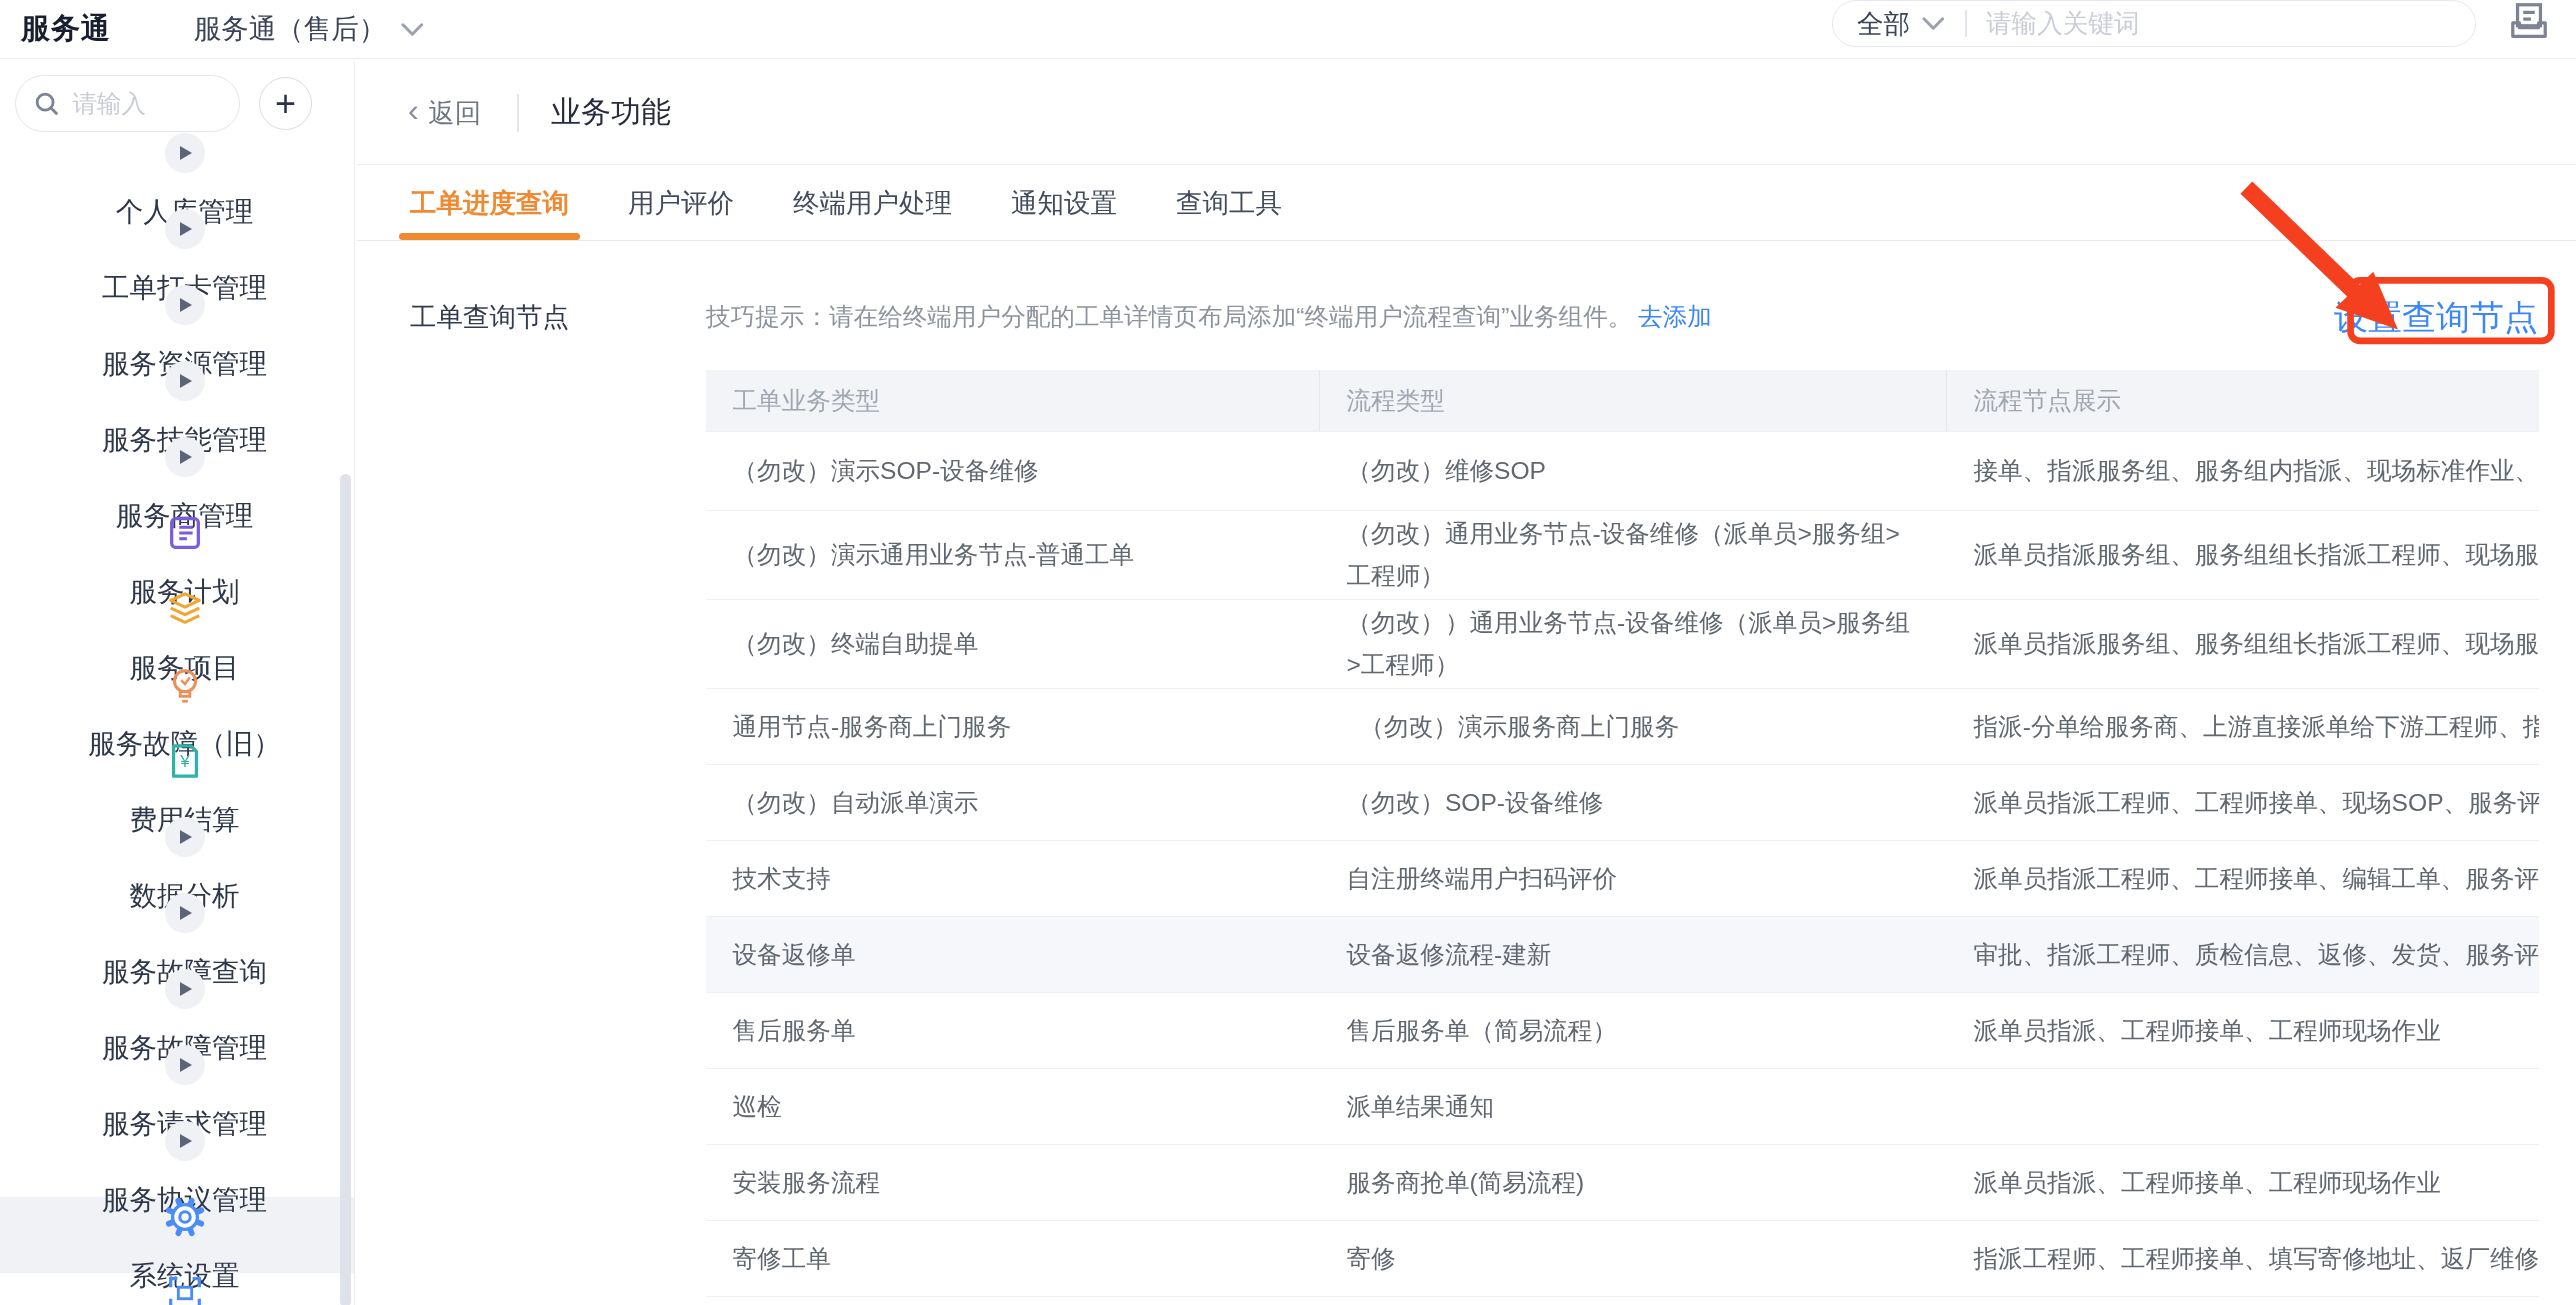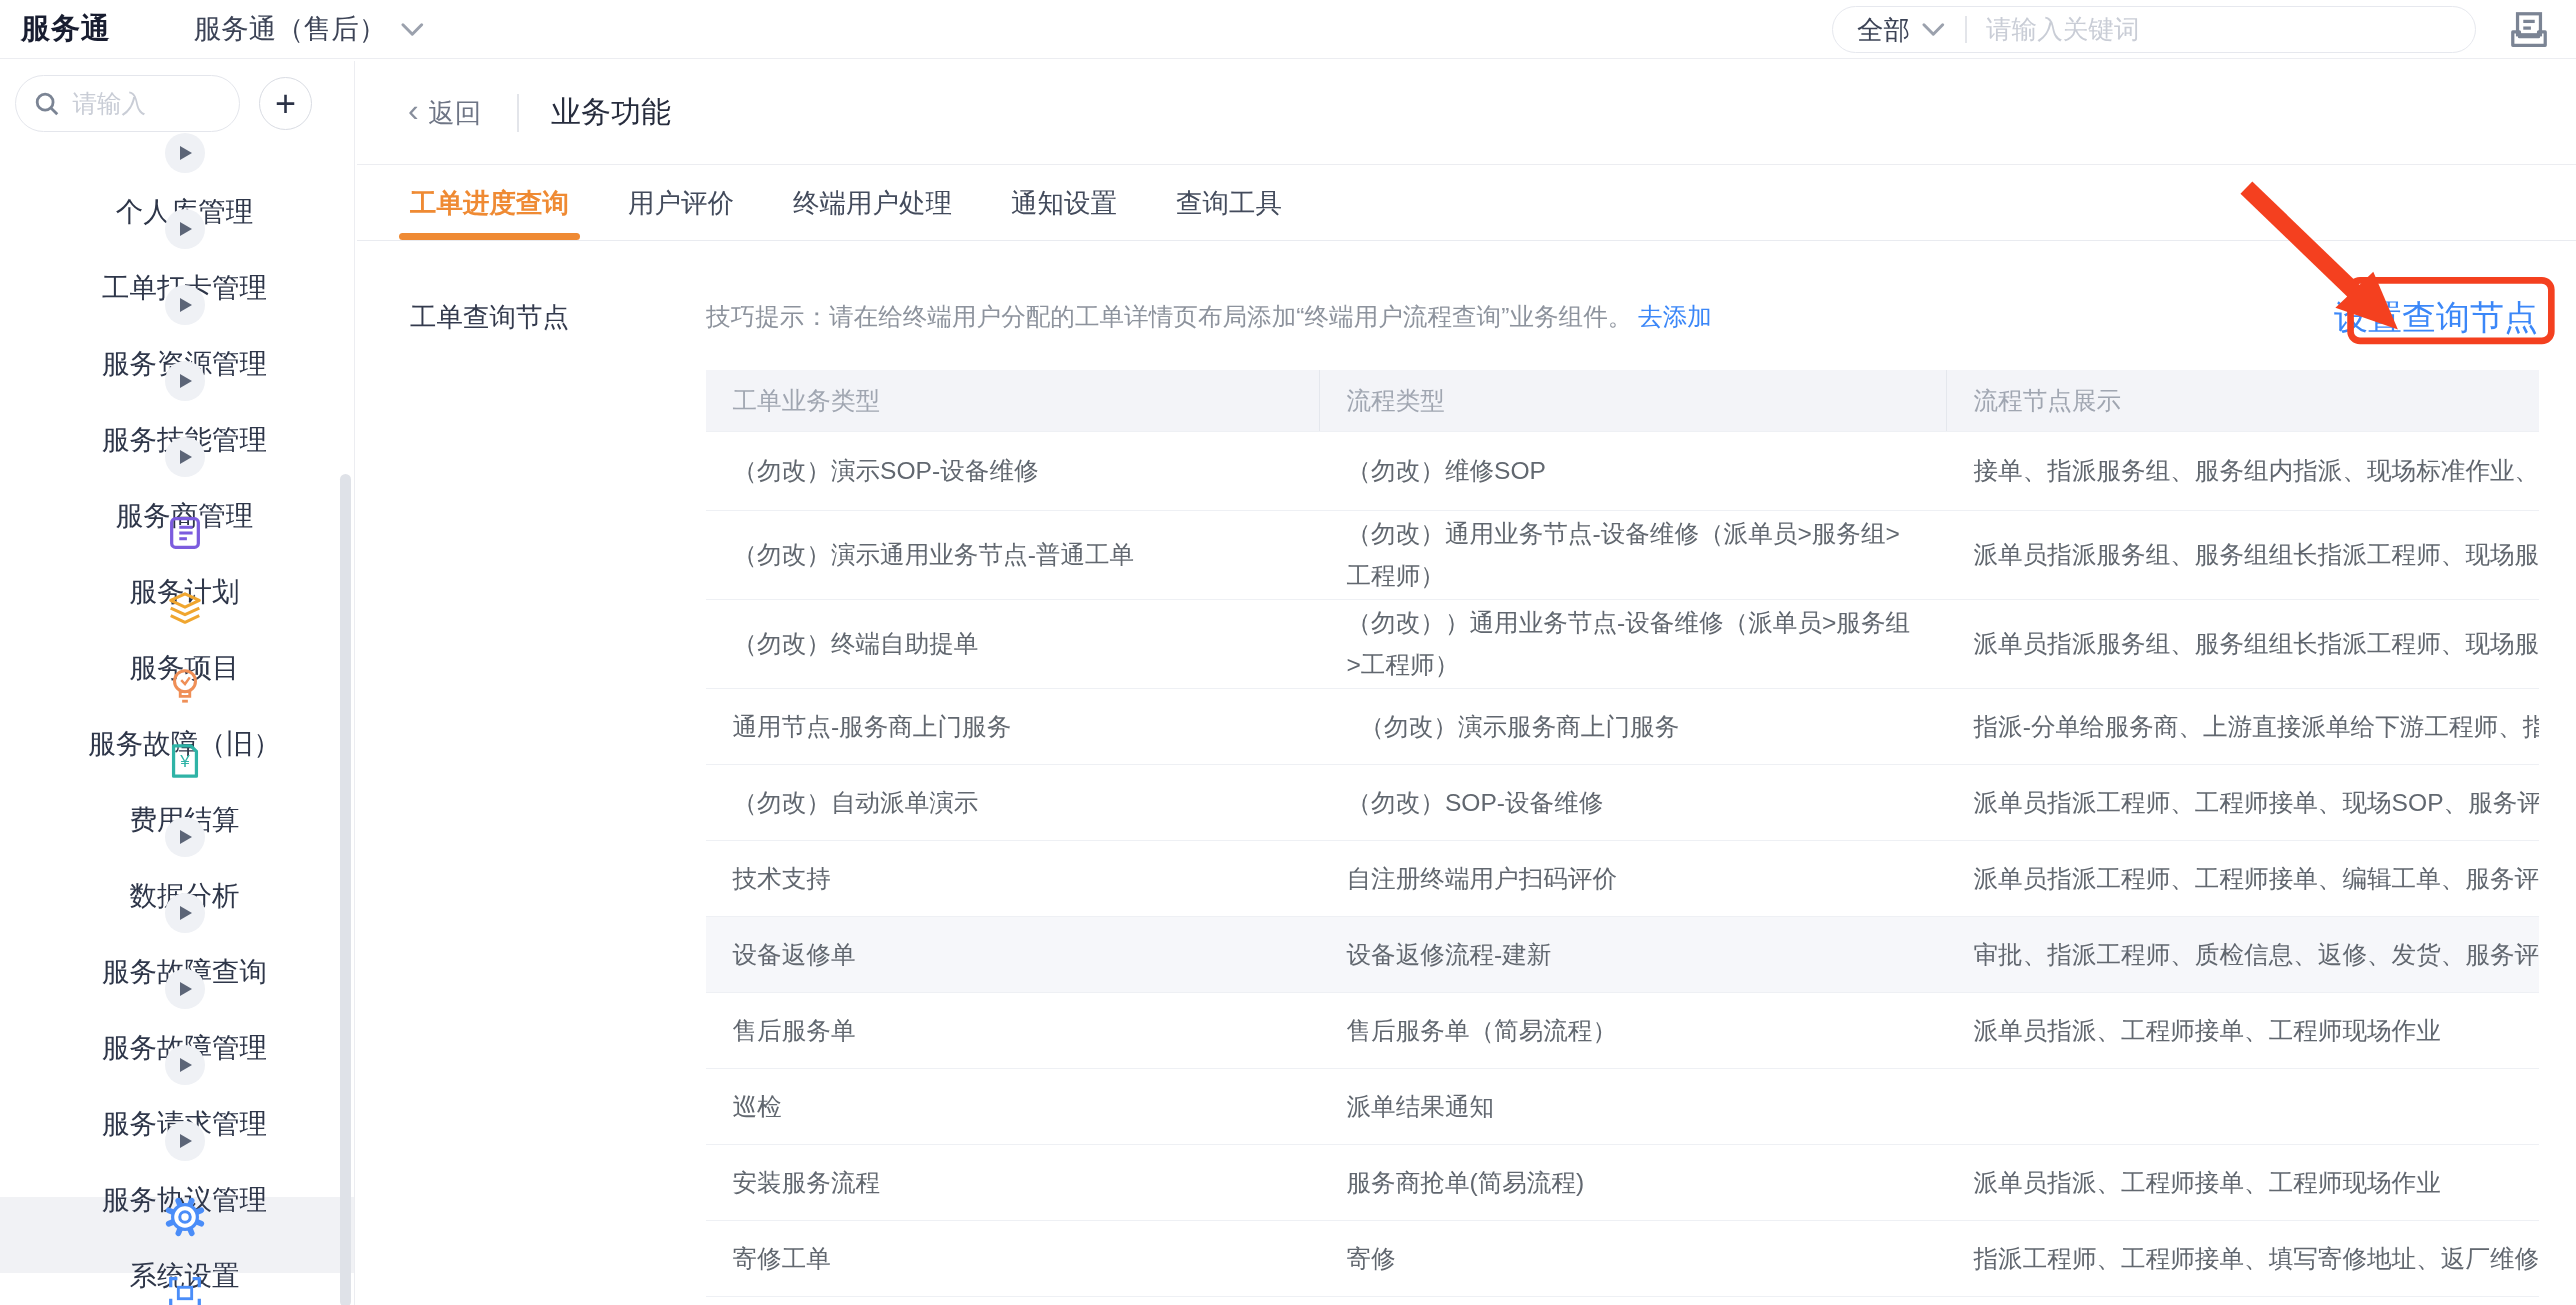--- a/index.html
+++ b/index.html
@@ -8,21 +8,21 @@
   .app { position:relative; width:2576px; height:1305px; }
 
   
   .topbar { position:absolute; top:0; left:0; width:2576px; height:59px;
     border-bottom:1.9px solid #ecedf1; display:flex; align-items:center; background:#fff; z-index:5; }
   .brand { font-size:29px; font-weight:bold; color:#181d30; margin-left:21px; letter-spacing:0.9px; }
   .workspace { display:flex; align-items:center; gap:13.3px; margin-left:83px; cursor:pointer; }
   .workspace-name { font-size:27.5px; color:#3c4356; }
   .chev { width:24.6px; height:15px; }
   .chev polyline { fill:none; stroke:#9ba1ad; stroke-width:3.2; stroke-linecap:round; stroke-linejoin:round; }
-  .topbar-right { position:absolute; right:26.5px; top:0; height:59px; display:flex; align-items:center; gap:32px; }
+  .topbar-right { position:absolute; right:26.5px; top:0; height:59px; display:flex; gap:32px; }
   .global-search { width:644px; height:47px; border:1.9px solid #e6e8ee; border-radius:24.6px;
     display:flex; align-items:center; padding:0 24.6px; background:#fff; }
   .scope { display:flex; align-items:center; gap:11.4px; cursor:pointer; }
   .scope-label { font-size:26.5px; color:#3c4356; }
   .gs-div { width:1.9px; height:26.5px; background:#e3e5ea; margin:0 19px; }
   .global-search input { border:none; outline:none; flex:1; font-size:25.6px; color:#3c4356;
     font-family:inherit; background:transparent; }
   .global-search input::placeholder { color:#c9cdd6; }
   .inbox-ic { width:42px; height:42px; }
 

